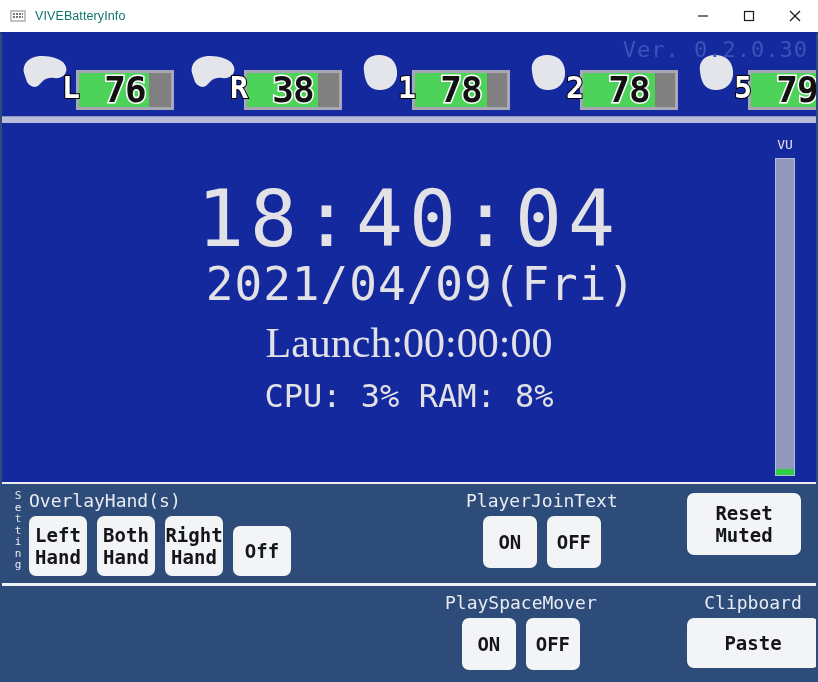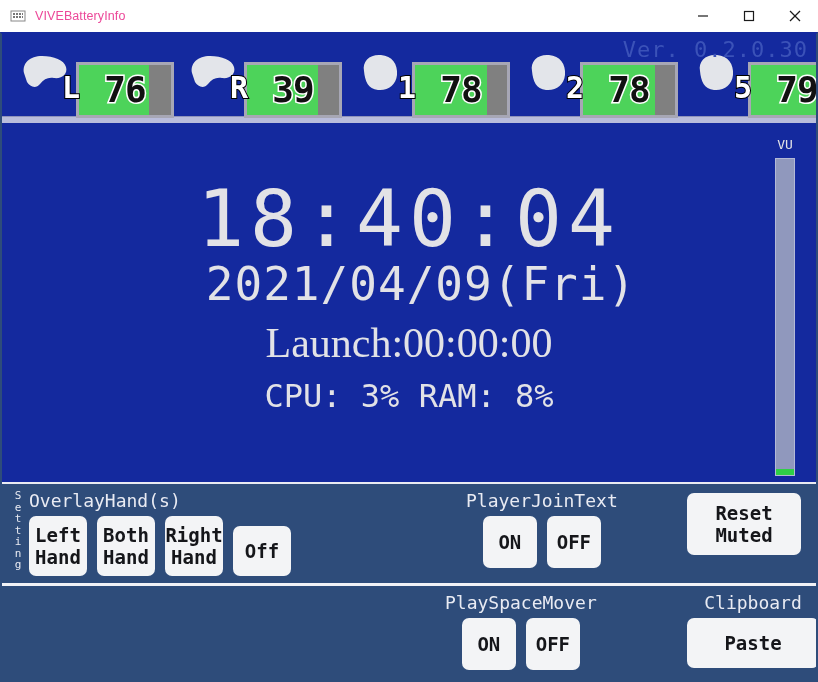--- a/index.html
+++ b/index.html
@@ -25,21 +25,21 @@
     position:relative;
   }
   .title-icon{
     width:16px;height:16px;margin-left:10px;margin-right:9px;
     display:flex;align-items:center;justify-content:center;
     flex:0 0 auto;
   }
   .title-icon svg{display:block;}
   .title-text{
     font-family:"Liberation Sans","DejaVu Sans",sans-serif;
-    font-size:12.5px;color:#ec4899;letter-spacing:0.1px;
+    font-size:12.5px;color:#0f766e;letter-spacing:0.1px;
     white-space:nowrap;
   }
   .win-controls{
     margin-left:auto;display:flex;height:31px;
   }
   .win-btn{
     width:46px;height:31px;display:flex;align-items:center;justify-content:center;
     background:#ffffff;
   }
   .win-btn svg{display:block;}
@@ -80,21 +80,21 @@
     font-size:30px;line-height:30px;
     font-weight:bold;
     color:#ffffff;
     -webkit-text-stroke:2px #000000;
     paint-order:stroke fill;
     margin-right:-6px;margin-bottom:-2px;
     font-family:"DejaVu Sans Mono","Liberation Mono",monospace;
   }
   .batt{
     position:relative;
-    width:98px;height:56px;
+    width:98px;height:40px;
     background:#808080;
     border:3px solid #a7a7b5;
     box-sizing:border-box;
     display:flex;align-items:center;justify-content:center;
     margin-left:2px;
     overflow:hidden;
     margin-top:29px;
   }
   .batt-fill{
     position:absolute;left:0;top:0;bottom:0;
@@ -301,21 +301,21 @@
 
       <div class="dev">
         <div class="dev-icon">
           <svg width="56" height="44" viewBox="0 0 56 44">
             <path d="M6 22 C4 12 12 5 24 5 C36 5 46 9 48 16 C50 23 44 28 36 27 C30 26 26 28 22 33 C18 38 12 36 9 31 Z" fill="#e3e5ea"></path>
           </svg>
           <div class="dev-label">R</div>
         </div>
         <div class="batt">
           <div class="batt-fill" style="width:77%"></div>
-          <div class="batt-num">39</div>
+          <div class="batt-num">38</div>
         </div>
       </div>
 
       <div class="dev">
         <div class="dev-icon">
           <svg width="56" height="44" viewBox="0 0 56 44">
             <path d="M10 20 C8 10 16 3 27 4 C38 5 44 13 43 24 C42 34 34 40 24 39 C14 38 11 30 10 20 Z" fill="#e3e5ea"></path>
           </svg>
           <div class="dev-label">1</div>
         </div>

